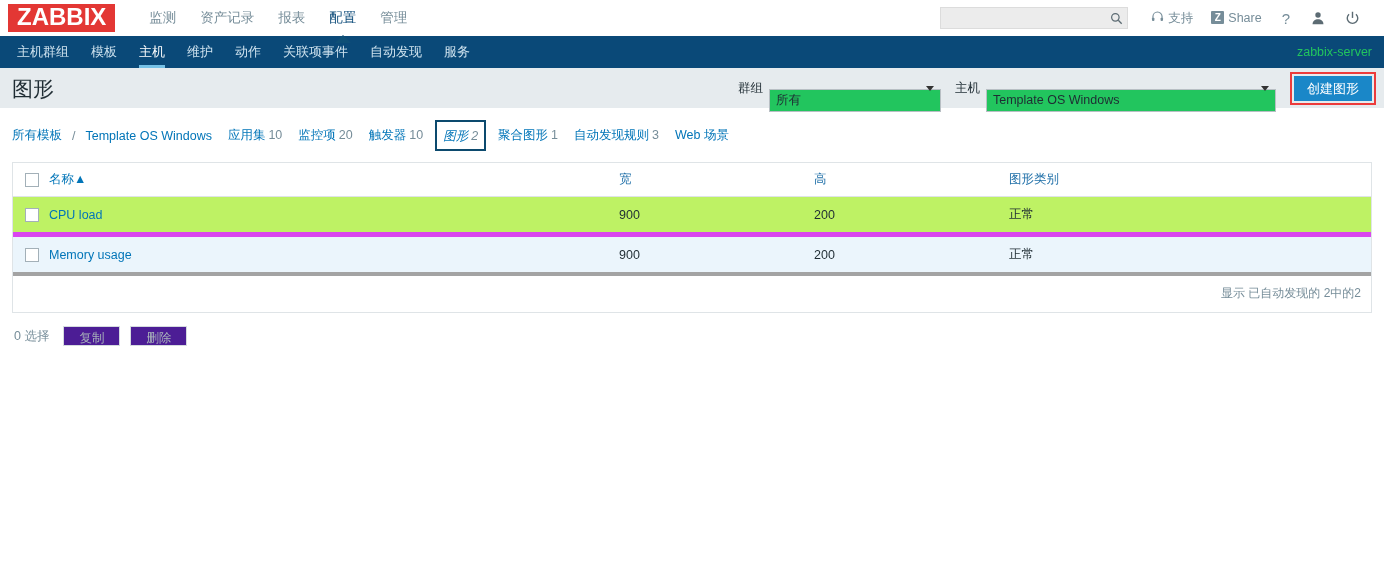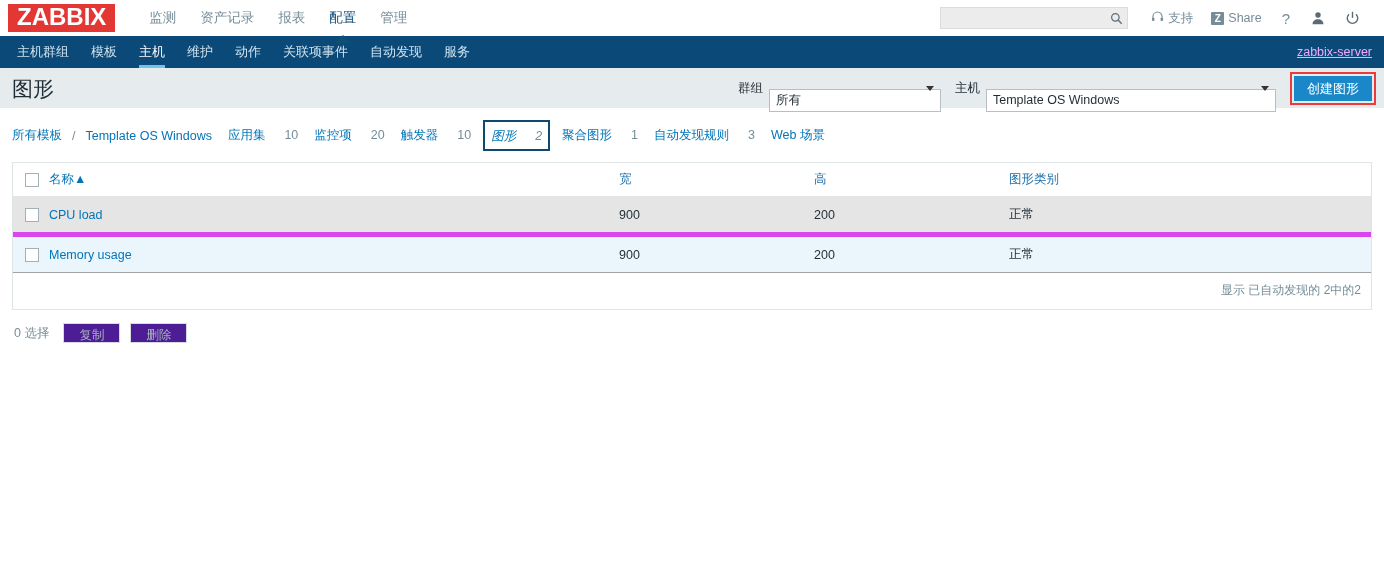--- a/index.html
+++ b/index.html
@@ -90,21 +90,21 @@
     background: transparent;
     flex: 1;
     font-size: 12px;
     color: #333;
     font-family: "Liberation Sans", sans-serif;
     height: 18px;
   }
   .searchbox .mag { flex: 0 0 auto; line-height: 0; }
   .hlink {
     display: flex;
-    align-items: center;
+    align-items: flex-start;
     gap: 4px;
     font-size: 12.5px;
     color: #768d99;
     padding: 0 9px;
     cursor: pointer;
     white-space: nowrap;
   }
   .zbadge {
     display: inline-block;
     background: #768d99;
@@ -151,26 +151,25 @@
   .subnav .si.active::after {
     content: "";
     position: absolute;
     left: 11px; right: 11px;
     bottom: 0;
     height: 3px;
     background: #76c1e6;
   }
   .servername {
     margin-left: auto;
-    color: #f0abfc;
+    color: #22c55e;
     font-size: 12.5px;
     line-height: 32px;
     padding-right: 12px;
     white-space: nowrap;
-    text-decoration: underline;
   }
 
   
   .titlerow {
     height: 40px;
     background: #e6ebee;
     display: flex;
     align-items: center;
     padding: 0 8px 0 12px;
     position: relative;
@@ -193,21 +192,21 @@
     margin-right: 6px;
     white-space: nowrap;
   }
   .selwrap {
     position: relative;
     display: inline-block;
     margin-right: 14px;
   }
   .selbox {
     height: 23px;
-    background: #ffffff;
+    background: #22c55e;
     border: 1px solid #b8bfc4;
     font-size: 12.5px;
     color: #1f2c33;
     display: flex;
     align-items: center;
     padding: 0 22px 0 6px;
     cursor: pointer;
     white-space: nowrap;
     margin-top: 24px;
   }
@@ -255,39 +254,39 @@
     gap: 0;
   }
   .crumb {
     font-size: 12.5px;
     color: #0275b8;
     cursor: pointer;
     padding: 0 8px;
     white-space: nowrap;
   }
   .crumb:first-child { padding-left: 0; }
-  .crumb .cnt { color: #768d99; margin-left: 19px; }
+  .crumb .cnt { color: #768d99; margin-left: 3px; }
   .sep {
     font-size: 12.5px;
     color: #768d99;
     padding: 0 2px;
   }
   .crumb-highlight {
     border: 2px solid #0c4a6e;
     padding: 4px 4px;
     margin: 0 4px;
     white-space: nowrap;
     font-style: italic;
   }
   .crumb-highlight .crumb { padding: 0 2px; }
 
   
   .tablewrap {
     border: 1px solid #dfe4e7;
-    background: #e5e5e5;
+    background: #bef264;
   }
   table.list {
     width: 100%;
     border-collapse: collapse;
     font-size: 12.5px;
   }
   table.list thead th {
     background: #fff;
     border-bottom: 1px solid #dfe4e7;
     text-align: left;
@@ -325,21 +324,21 @@
     margin: 0;
     cursor: pointer;
     vertical-align: middle;
   }
   .tfoot {
     padding: 9px 10px 10px 0;
     text-align: right;
     font-size: 12px;
     color: #768d99;
     background: #fff;
-    border-top: 1px solid #a3a3a3;
+    border-top: 4px solid #a3a3a3;
   }
 
   
   .actionbar {
     display: flex;
     align-items: center;
     gap: 10px;
     padding: 13px 0 0 2px;
   }
   .selcount {

